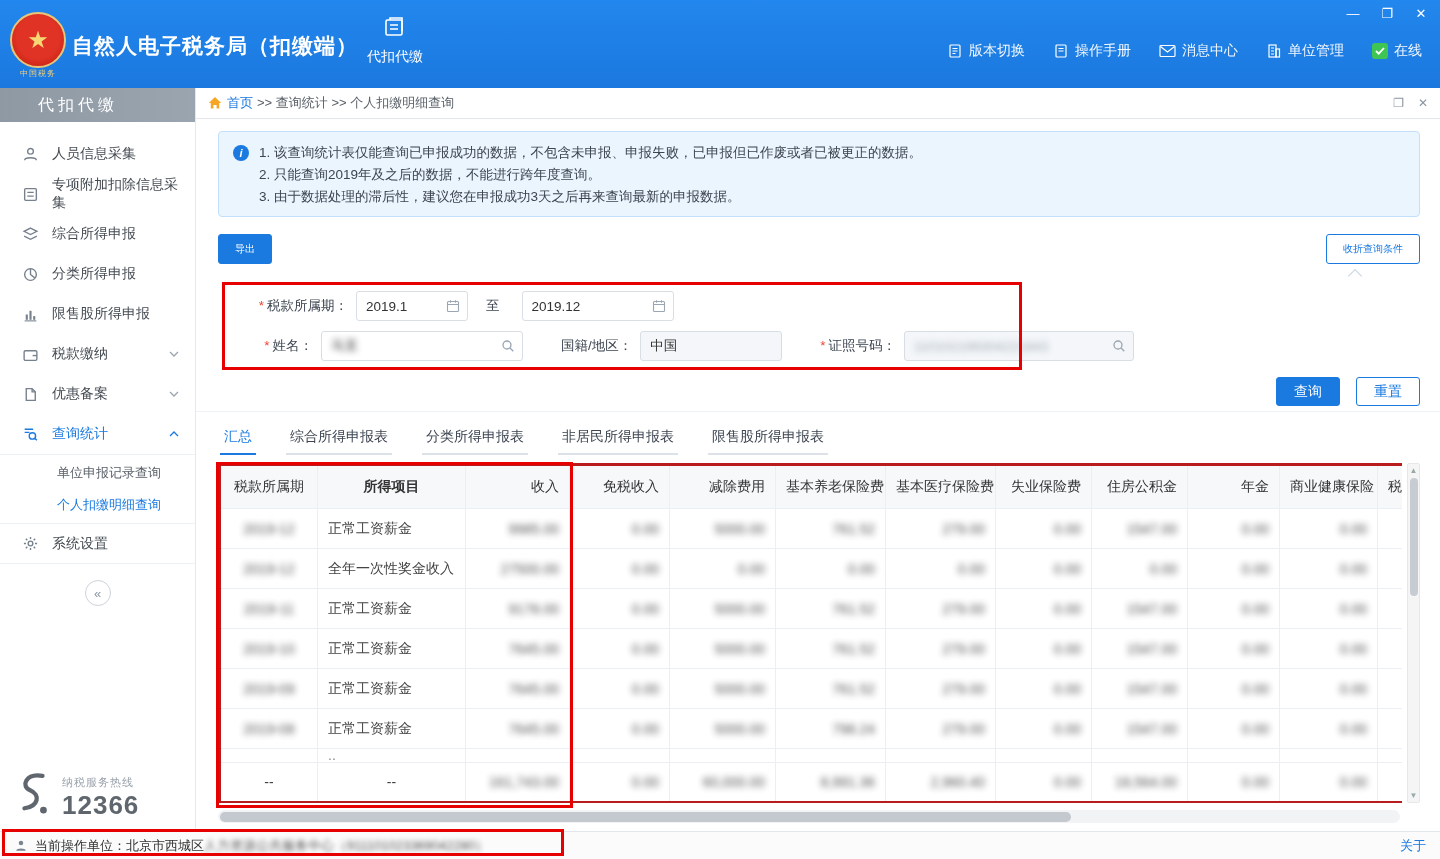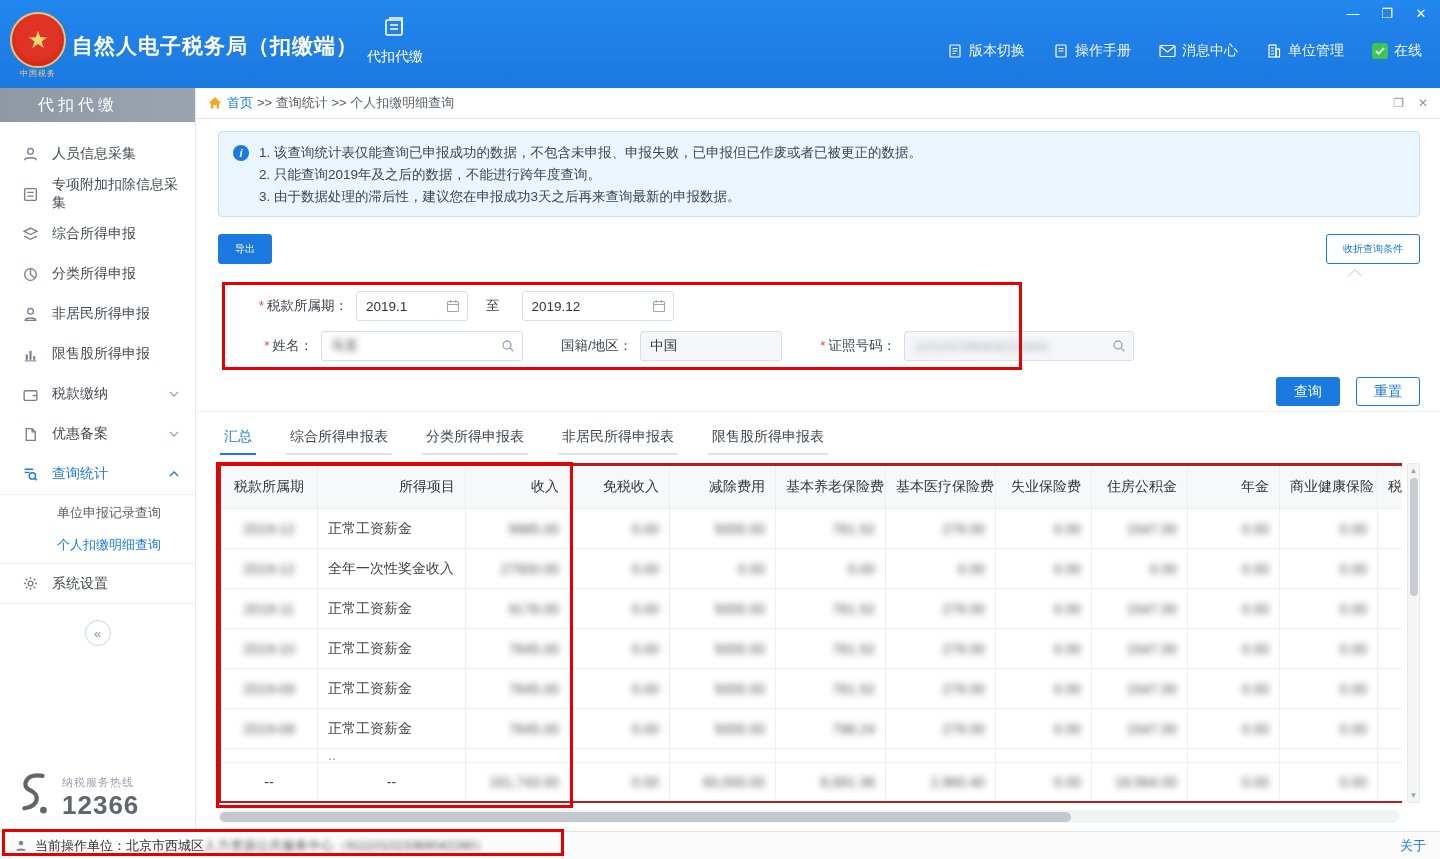--- a/index.html
+++ b/index.html
@@ -251,29 +251,20 @@
       <span class="mi-icon">
         <svg class="ic" width="17" height="17" viewBox="0 0 16 16" fill="none" stroke="currentColor" stroke-width="1.3">
             <circle cx="8" cy="8" r="5.5"></circle>
             <path d="M8 2.5V8l4 3.2"></path>
           </svg>
       </span>
       <span>分类所得申报</span>
     </div>
     <div class="menu-item">
       <span class="mi-icon">
-        <svg class="ic" width="17" height="17" viewBox="0 0 16 16" fill="none" stroke="currentColor" stroke-width="1.3">
-            <circle cx="8" cy="5" r="2.7"></circle>
-            <path d="M3 13.5c0-3 10-3 10 0z"></path>
-          </svg>
-      </span>
-      <span>非居民所得申报</span>
-    </div>
-    <div class="menu-item">
-      <span class="mi-icon">
         <svg class="ic" width="17" height="17" viewBox="0 0 16 16" fill="currentColor" stroke="none">
             <rect x="3.5" y="8" width="2" height="5"></rect>
             <rect x="7" y="4.5" width="2" height="8.5"></rect>
             <rect x="10.5" y="9.5" width="2" height="3.5"></rect>
             <rect x="2.5" y="13.5" width="11" height="1"></rect>
           </svg>
       </span>
       <span>限售股所得申报</span>
     </div>
     <div class="menu-item">
@@ -459,21 +450,21 @@
             <col style="width: 110px;">
             <col style="width: 96px;">
             <col style="width: 96px;">
             <col style="width: 92px;">
             <col style="width: 98px;">
             <col style="width: 26px;">
           </colgroup>
           <thead>
             <tr>
               <th style="text-align: center;">税款所属期</th>
-              <th style="text-align: right;">所得项目</th>
+              <th style="text-align: center; font-weight: bold;">所得项目</th>
               <th style="text-align: right;">收入</th>
               <th style="text-align: right;">免税收入</th>
               <th style="text-align: right;">减除费用</th>
               <th style="text-align: right;">基本养老保险费</th>
               <th style="text-align: right;">基本医疗保险费</th>
               <th style="text-align: right;">失业保险费</th>
               <th style="text-align: right;">住房公积金</th>
               <th style="text-align: right;">年金</th>
               <th style="text-align: right;">商业健康保险</th>
               <th style="text-align: left;">税</th>

